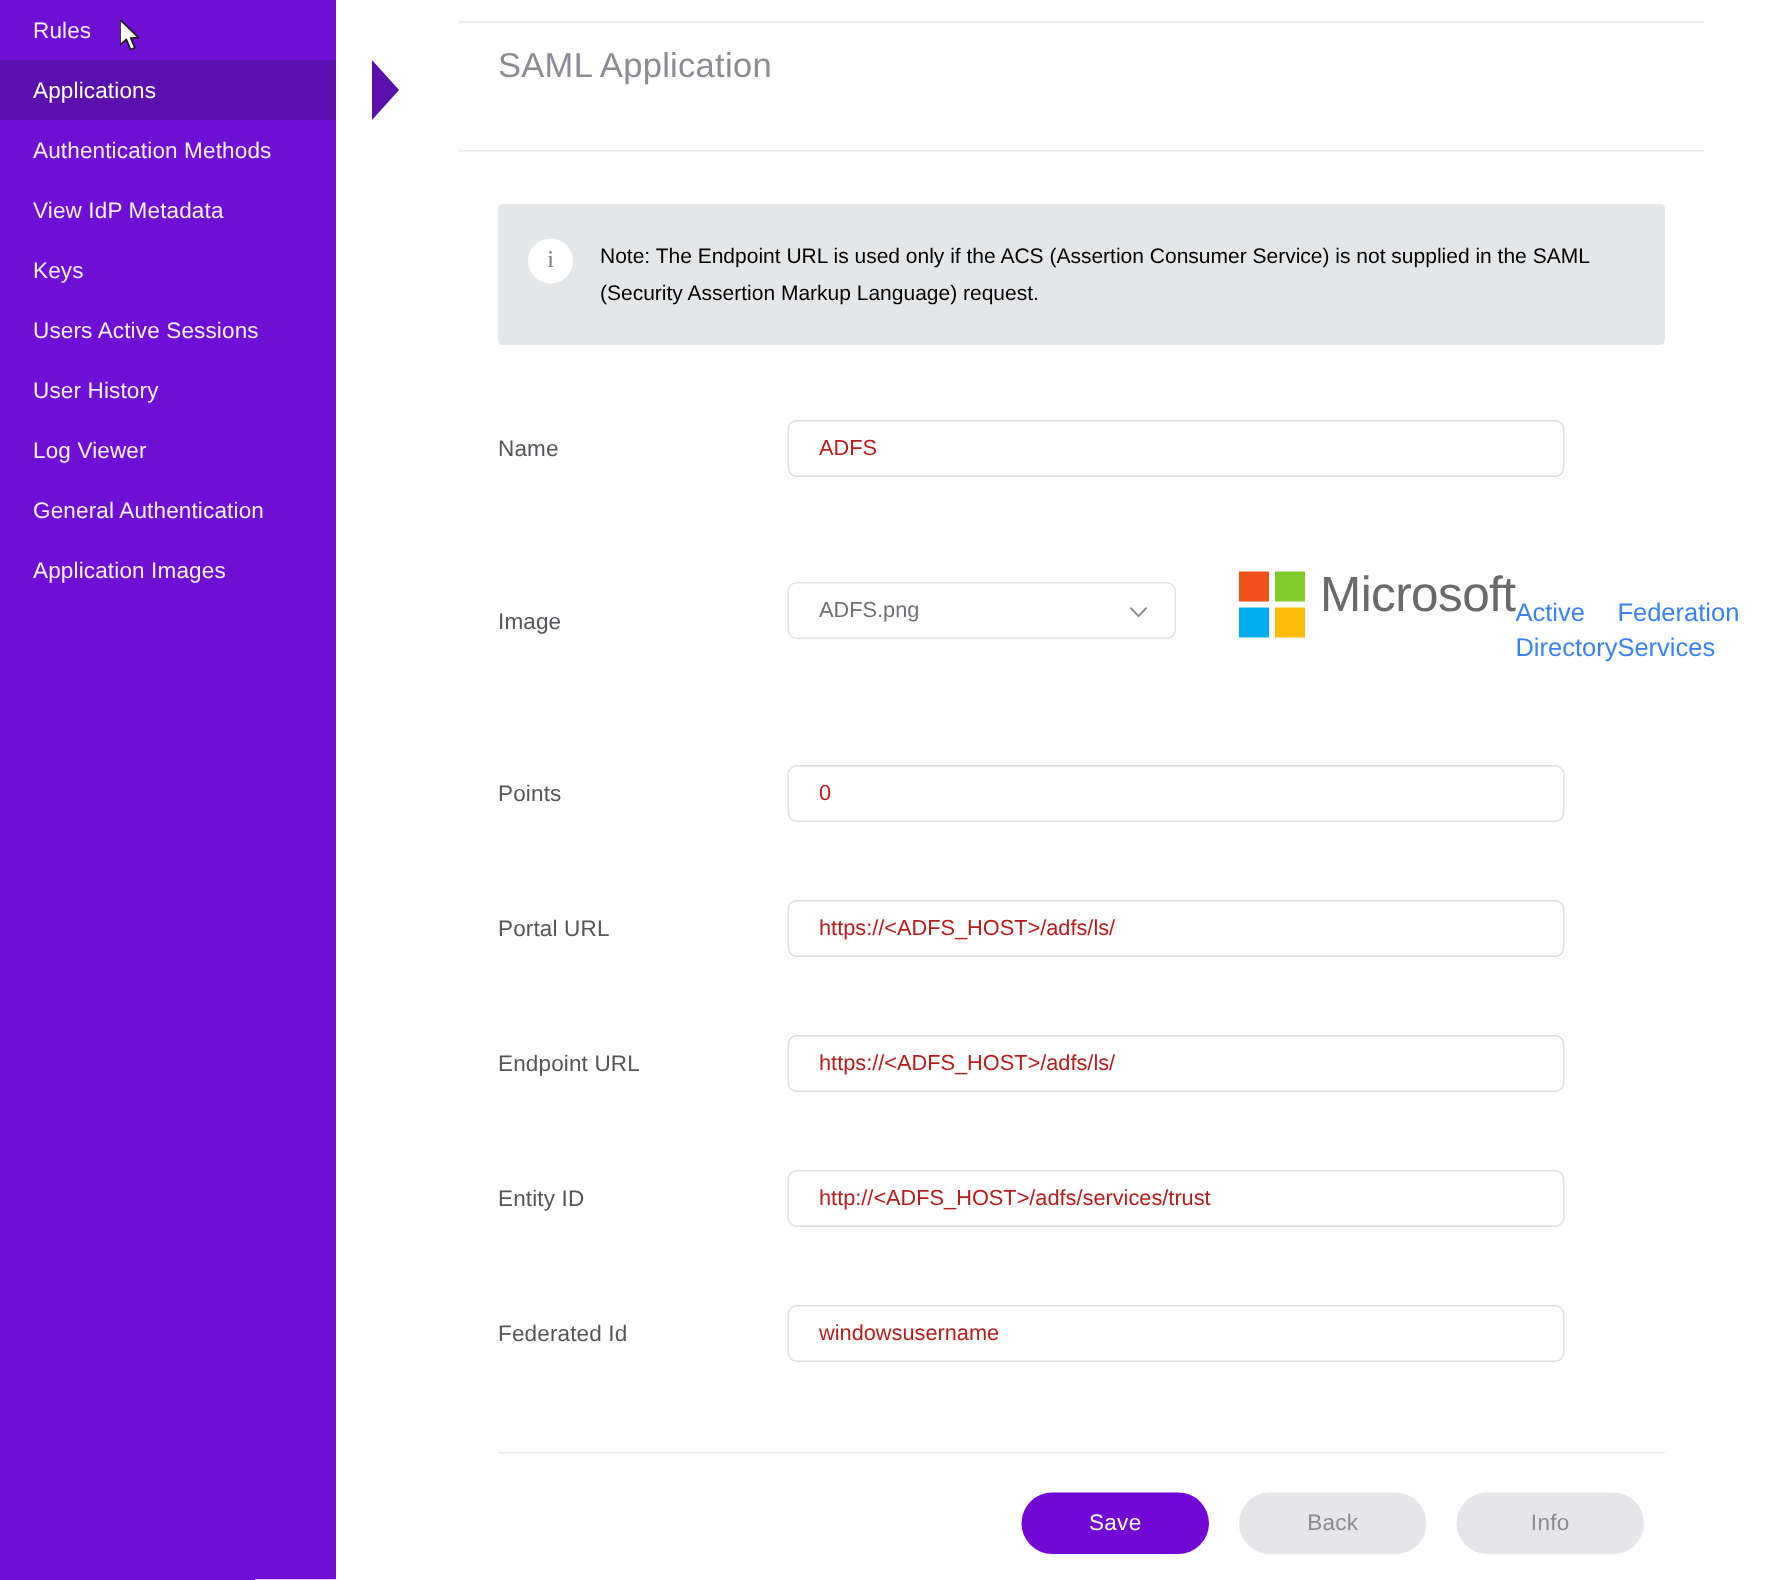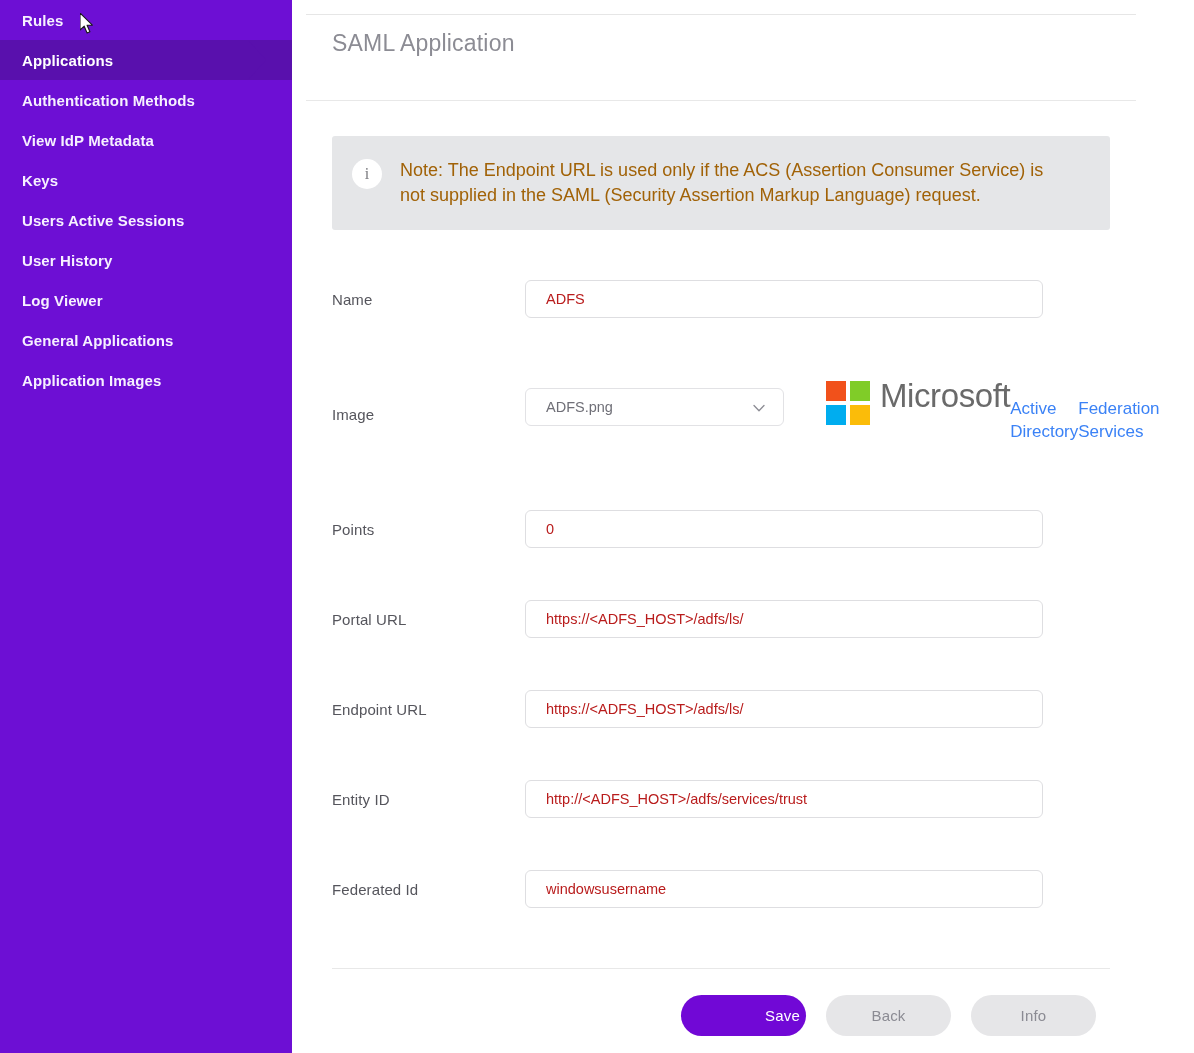--- a/index.html
+++ b/index.html
@@ -19,26 +19,25 @@
     width: 1194px;
     height: 1053px;
     background: #ffffff;
   }
 
   
   .sidebar {
     position: absolute;
     left: 0;
     top: 0;
-    width: 292px;
+    width: 224px;
     height: 1053px;
     background: #6d0fd4;
     overflow: visible;
     z-index: 5;
-    font-weight: bold;
   }
 
   .nav-list {
     list-style: none;
     margin: 0;
     padding: 0;
     position: relative;
   }
 
   .nav-item {
@@ -149,22 +148,22 @@
     display: flex;
     align-items: center;
     justify-content: center;
     color: #7a7a7f;
     font-size: 16px;
     font-family: "Liberation Serif", serif;
     margin-top: 1px;
   }
 
   .note-text {
-    font-size: 18px;
-    color: #a16207;
+    font-size: 14px;
+    color: #000000;
     line-height: 25px;
     max-width: 660px;
   }
 
   
   .form {
     padding: 24px 26px 0 26px;
   }
 
   .form-row {
@@ -281,21 +280,20 @@
     border-radius: 21px;
     border: none;
     font-size: 15px;
     font-family: "Liberation Sans", sans-serif;
     cursor: pointer;
     letter-spacing: 0.2px;
   }
   .btn-primary {
     background: #7108d6;
     color: #ffffff;
-    text-align: right;
   }
   .btn-secondary {
     background: #e6e6e8;
     color: #8b8b93;
   }
 </style>
 </head>
 <body>
 
 <div id="app">
@@ -320,21 +318,21 @@
       <li class="nav-item">
         <span class="nav-label">Users Active Sessions</span>
       </li>
       <li class="nav-item">
         <span class="nav-label">User History</span>
       </li>
       <li class="nav-item">
         <span class="nav-label">Log Viewer</span>
       </li>
       <li class="nav-item">
-        <span class="nav-label">General Applications</span>
+        <span class="nav-label">General Authentication</span>
       </li>
       <li class="nav-item">
         <span class="nav-label">Application Images</span>
       </li>
     </ul>
 
     <svg class="cursor" viewBox="0 0 16 24">
       <polygon points="0,0 0,17 4.2,13.2 7.1,20 9.9,18.8 7.1,12.3 12.4,12.1" fill="#ffffff" stroke="#1a1a1a" stroke-width="1.1" stroke-linejoin="round"></polygon>
     </svg>
   </nav>

